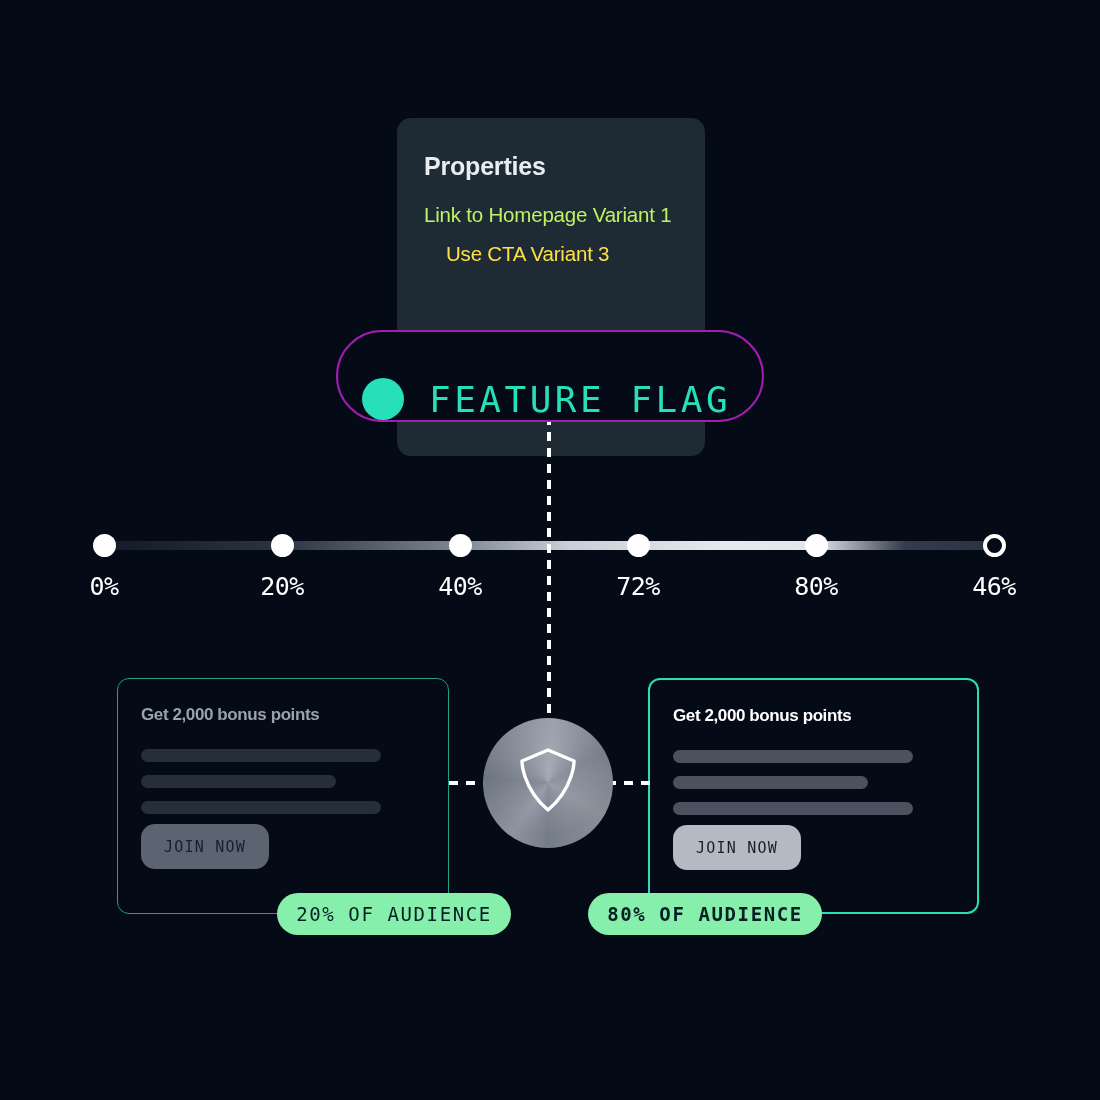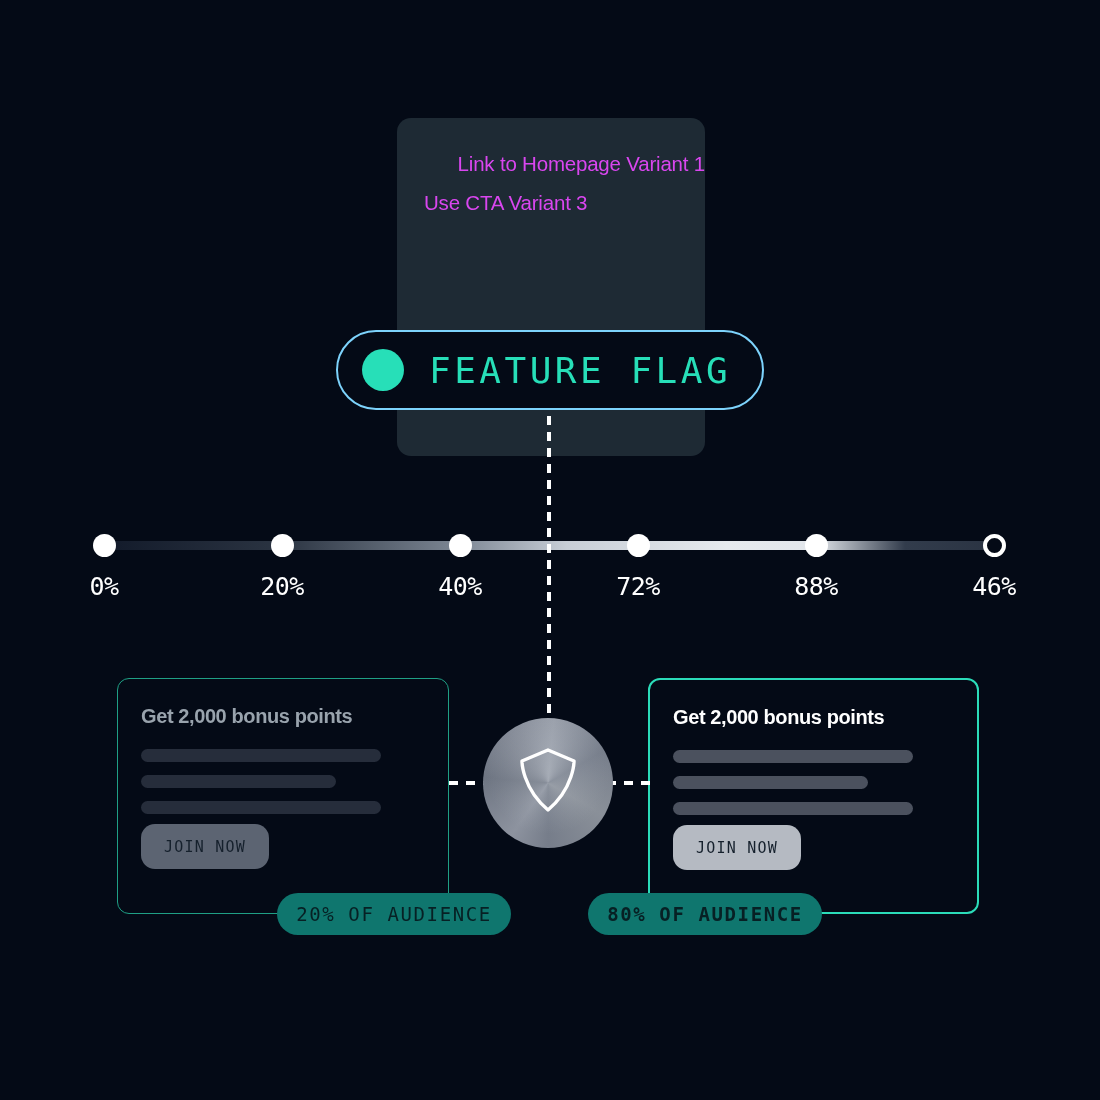--- a/index.html
+++ b/index.html
@@ -41,48 +41,48 @@
     color: #e8edf2;
     letter-spacing: -0.2px;
     margin-bottom: 22px;
   }
   .prop-item {
     font-size: 20.5px;
     letter-spacing: -0.2px;
     margin-bottom: 15px;
     white-space: nowrap;
   }
-  .prop-op-1 { color: #d946ef; text-align: right; }
-  .prop-op-2 { color: #d946ef; }
+  .prop-op-1 { color: #bef264; }
+  .prop-op-2 { color: #fde047; margin-left: 22px; }
   .prop-op-3 { color: #5c6872; }
 
   
   .vline {
     position: absolute;
     left: 547px;
     top: 416px;
     width: 4px;
     height: 312px;
     z-index: 3;
     background-image: linear-gradient(to bottom, #ffffff 0 9px, rgba(0,0,0,0) 9px 16px);
     background-size: 4px 16px;
   }
 
   
   .feature-flag {
     position: absolute;
     left: 336px;
     top: 330px;
     width: 428px;
-    height: 80px;
-    border: 2px solid #7dd3fc;
+    height: 92px;
+    border: 2px solid #a21caf;
     border-radius: 48px;
     background: #040a16;
     display: flex;
-    align-items: center;
+    align-items: flex-end;
     padding-left: 24px;
     z-index: 5;
   }
   .ff-dot {
     width: 42px;
     height: 42px;
     border-radius: 50%;
     background: #27dfb8;
     flex: 0 0 auto;
   }
@@ -168,21 +168,21 @@
     left: 648px;
     top: 678px;
     width: 331px;
     height: 236px;
     border: 2px solid #2bdcb9;
   }
   .card-title {
     position: absolute;
     left: 23px;
     top: 26px;
-    font-size: 20px;
+    font-size: 17px;
     font-weight: bold;
     letter-spacing: -0.4px;
     white-space: nowrap;
   }
   .card-left .card-title { color: #99a3ad; }
   .card-right .card-title { color: #ffffff; }
 
   .skel {
     position: absolute;
     left: 23px;
@@ -211,21 +211,21 @@
     color: #15202c;
   }
   .card-left .join-btn { background: #5c6472; }
   .card-right .join-btn { background: #b5bac2; }
 
   
   .audience-badge {
     position: absolute;
     height: 42px;
     border-radius: 21px;
-    background: #0f766e;
+    background: #86efac;
     display: flex;
     align-items: center;
     justify-content: center;
     font-family: "DejaVu Sans Mono", monospace;
     font-size: 19px;
     letter-spacing: 1.6px;
     color: #072024;
     z-index: 6;
     white-space: nowrap;
   }
@@ -270,20 +270,21 @@
   }
   .hline-left { left: 449px; width: 40px; }
   .hline-right { left: 607px; width: 44px; }
 </style>
 </head>
 <body>
 
 <div class="stage">
 
   <div class="properties-card">
+    <div class="properties-title">Properties</div>
     <div class="prop-item prop-op-1">Link to Homepage Variant 1</div>
     <div class="prop-item prop-op-2">Use CTA Variant 3</div>
   </div>
 
   <div class="vline"></div>
 
   <div class="feature-flag">
     <div class="ff-dot"></div>
     <div class="ff-label">FEATURE FLAG</div>
   </div>
@@ -302,21 +303,21 @@
     <div class="tick" style="left:449px">
       <div class="tick-dot"></div>
       <div class="tick-label">40%</div>
     </div>
     <div class="tick" style="left:627px">
       <div class="tick-dot"></div>
       <div class="tick-label">72%</div>
     </div>
     <div class="tick" style="left:805px">
       <div class="tick-dot"></div>
-      <div class="tick-label">88%</div>
+      <div class="tick-label">80%</div>
     </div>
     <div class="tick" style="left:983px">
       <div class="tick-dot hollow"></div>
       <div class="tick-label">46%</div>
     </div>
   </div>
 
   <div class="hline hline-left"></div>
   <div class="hline hline-right"></div>
 

